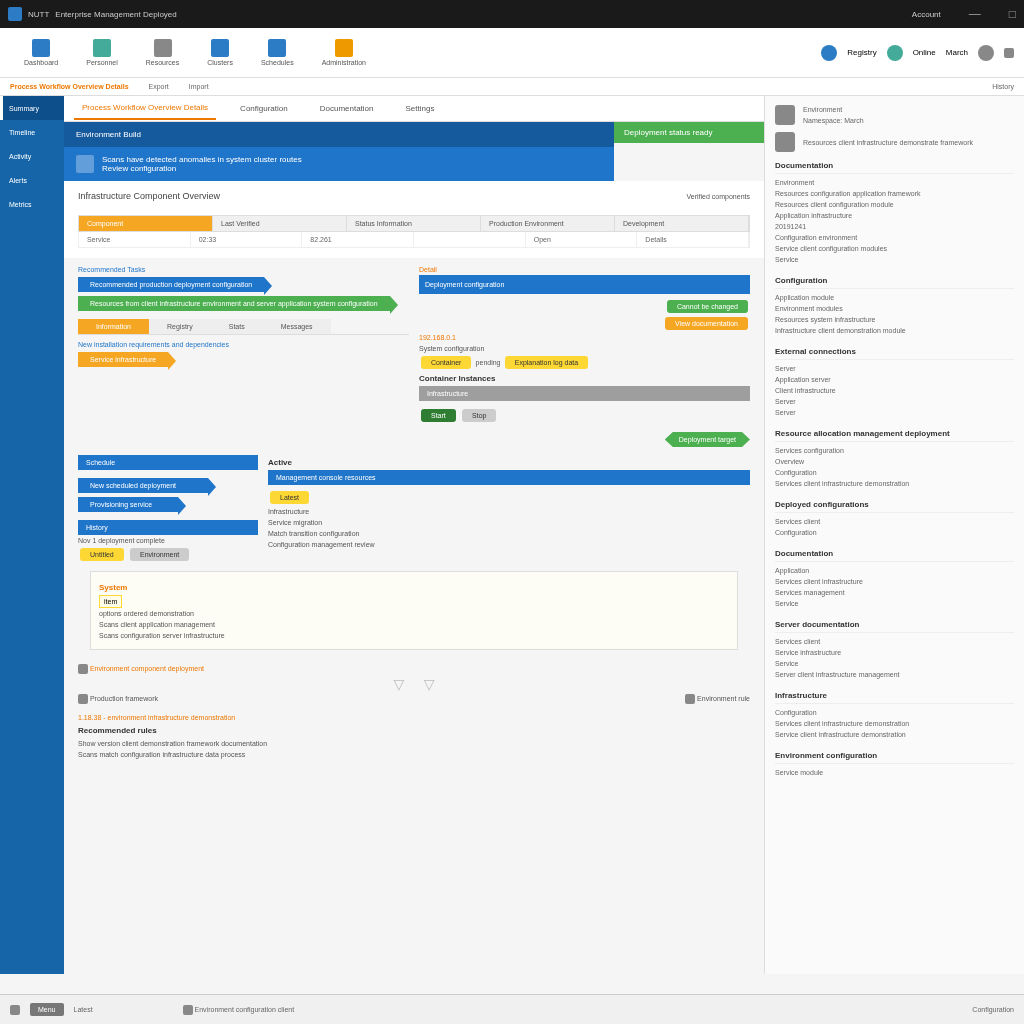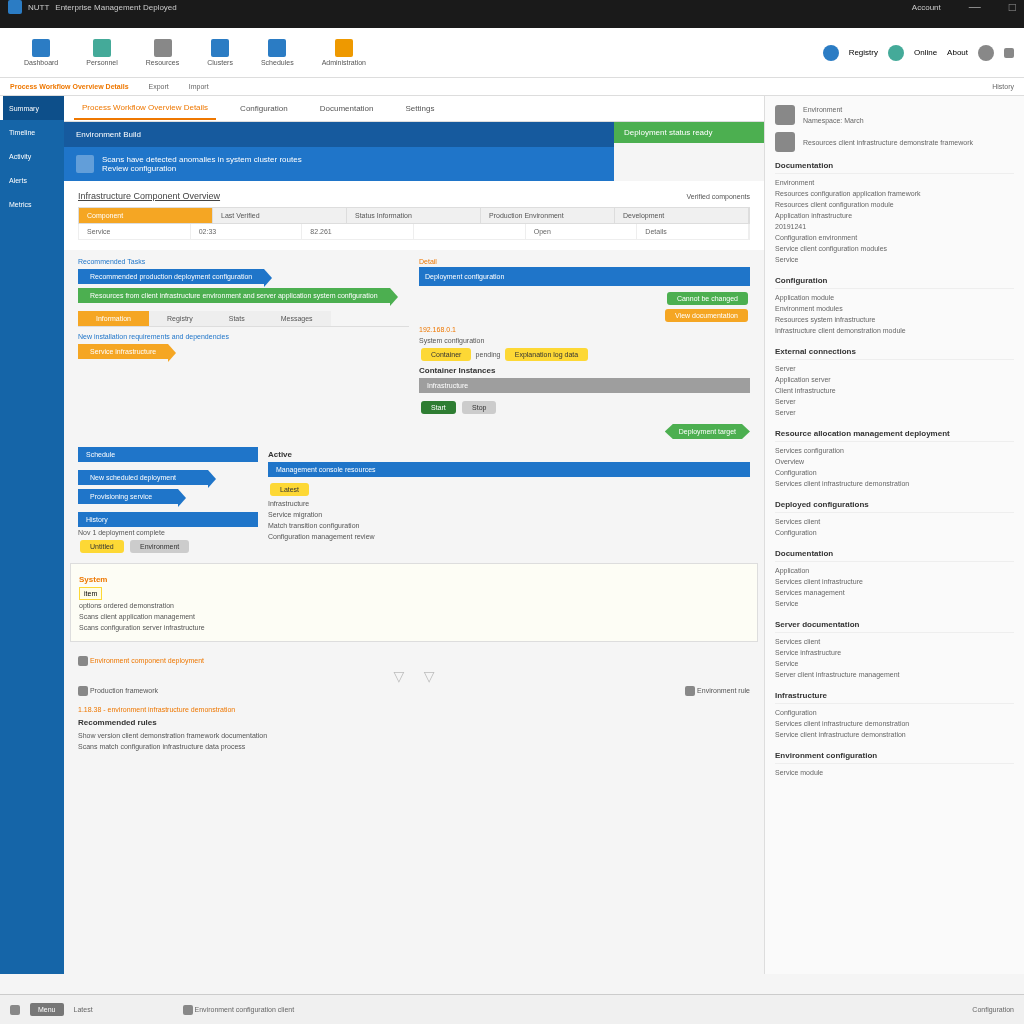--- a/index.html
+++ b/index.html
@@ -1,17 +1,17 @@
 <!DOCTYPE html>
 <html><head>
 <meta charset="utf-8">
 <style>
 * { box-sizing: border-box; margin: 0; padding: 0; font-family: Arial, sans-serif; }
 body { width: 1024px; height: 1024px; background: #f5f5f5; overflow: hidden; font-size: 8px; }
-.titlebar { height: 28px; background: #1a1a1a; color: #ccc; display: flex; align-items: flex-start; padding: 0 8px; justify-content: space-between; }
+.titlebar { height: 28px; background: #1a1a1a; color: #ccc; display: flex; align-items: center; padding: 0 8px; justify-content: space-between; }
 .titlebar-left { display: flex; align-items: center; gap: 6px; }
 .titlebar-icon { width: 14px; height: 14px; background: #2b7cc4; border-radius: 2px; }
 .titlebar-right { display: flex; align-items: center; gap: 28px; }
 .win-btn { color: #999; cursor: pointer; font-size: 12px; }
 .toolbar { height: 50px; background: #fff; border-bottom: 1px solid #ddd; display: flex; align-items: center; padding: 0 10px; }
 .tool-item { display: flex; flex-direction: column; align-items: center; gap: 2px; padding: 4px 14px; cursor: pointer; }
 .tool-icon { width: 18px; height: 18px; background: #2b7cc4; border-radius: 2px; }
 .tool-icon.green { background: #4a9; }
 .tool-icon.orange { background: #e90; }
 .tool-icon.gray { background: #888; }
@@ -27,21 +27,21 @@
 .main { flex: 1; display: flex; }
 .content { flex: 1; overflow-y: auto; padding: 0; }
 .tabs { height: 26px; background: #fff; border-bottom: 1px solid #ddd; display: flex; align-items: center; padding: 0 10px; gap: 16px; }
 .tab { font-size: 8px; color: #555; padding: 6px 8px; cursor: pointer; }
 .tab.active { color: #e70; border-bottom: 2px solid #e70; }
 .banner { background: #1f75c9; color: #fff; padding: 8px 12px; font-size: 8px; display: flex; align-items: center; gap: 8px; }
 .banner.dark { background: #165a9e; }
 .banner-icon { width: 18px; height: 18px; background: rgba(255,255,255,.3); border-radius: 2px; }
 .green-banner { background: #4caf50; color: #fff; padding: 6px 10px; font-size: 8px; }
 .section { padding: 10px 14px; background: #fff; margin-bottom: 2px; }
-.section-title { font-size: 9px; color: #444; margin-bottom: 6px; text-decoration: underline; }
+.section-title { font-size: 9px; color: #444; margin-bottom: 14px; }
 .row-header { display: flex; background: #f0f0f0; border: 1px solid #ddd; }
 .row-header .cell { flex: 1; padding: 4px 8px; font-size: 7px; color: #555; border-right: 1px solid #ddd; }
 .row-header .cell.orange { background: #f5a623; color: #fff; }
 .data-row { display: flex; border: 1px solid #eee; border-top: none; }
 .data-row .cell { flex: 1; padding: 4px 8px; font-size: 7px; color: #666; border-right: 1px solid #eee; }
 .pill { display: inline-block; padding: 3px 10px; border-radius: 3px; font-size: 7px; color: #fff; margin: 2px; }
 .pill.green { background: #4caf50; }
 .pill.orange { background: #f5a623; }
 .pill.yellow { background: #fdd835; color: #333; }
 .pill.gray { background: #ccc; color: #333; }
@@ -112,21 +112,21 @@
     </div>
   <div class="tool-item">
       <div class="tool-icon orange"></div>
       <span class="tool-label">Administration</span>
     </div>
   <div class="toolbar-right">
     <div class="hdr-icon"></div>
     <span>Registry</span>
     <div class="hdr-icon" style="background:#4a9"></div>
     <span>Online</span>
-    <span>About</span>
+    <span>March</span>
     <div class="hdr-icon" style="background:#888"></div>
     <div class="small-icon"></div>
   </div>
 </div>
 
 <div class="subtoolbar">
   <span style="color:#e70;font-weight:bold">Process Workflow Overview Details</span>
   <span>Export</span>
   <span>Import</span>
   <span style="margin-left:auto">History</span>
@@ -247,21 +247,21 @@
           <div style="background:#1f75c9;color:#fff;padding:4px 8px;font-size:7px">Management console resources</div>
           <div style="height:4px"></div>
           <span class="pill yellow">Latest</span>
           <div class="textline">Infrastructure</div>
           <div class="textline">Service migration</div>
           <div class="textline">Match transition configuration</div>
           <div class="textline">Configuration management review</div>
         </div>
       </div>
 
-      <div class="inner-box" style="margin:4px 6px">
+      <div class="inner-box" style="margin:4px 26px">
         <div class="col2">
           <div>
             <div class="heading-sm" style="color:#e70">System</div>
             <span class="highlight-box">item</span>
             <div class="textline">options ordered demonstration</div>
             <div class="textline">Scans client application management</div>
             <div class="textline">Scans configuration server infrastructure</div>
           </div>
         </div>
       </div>

